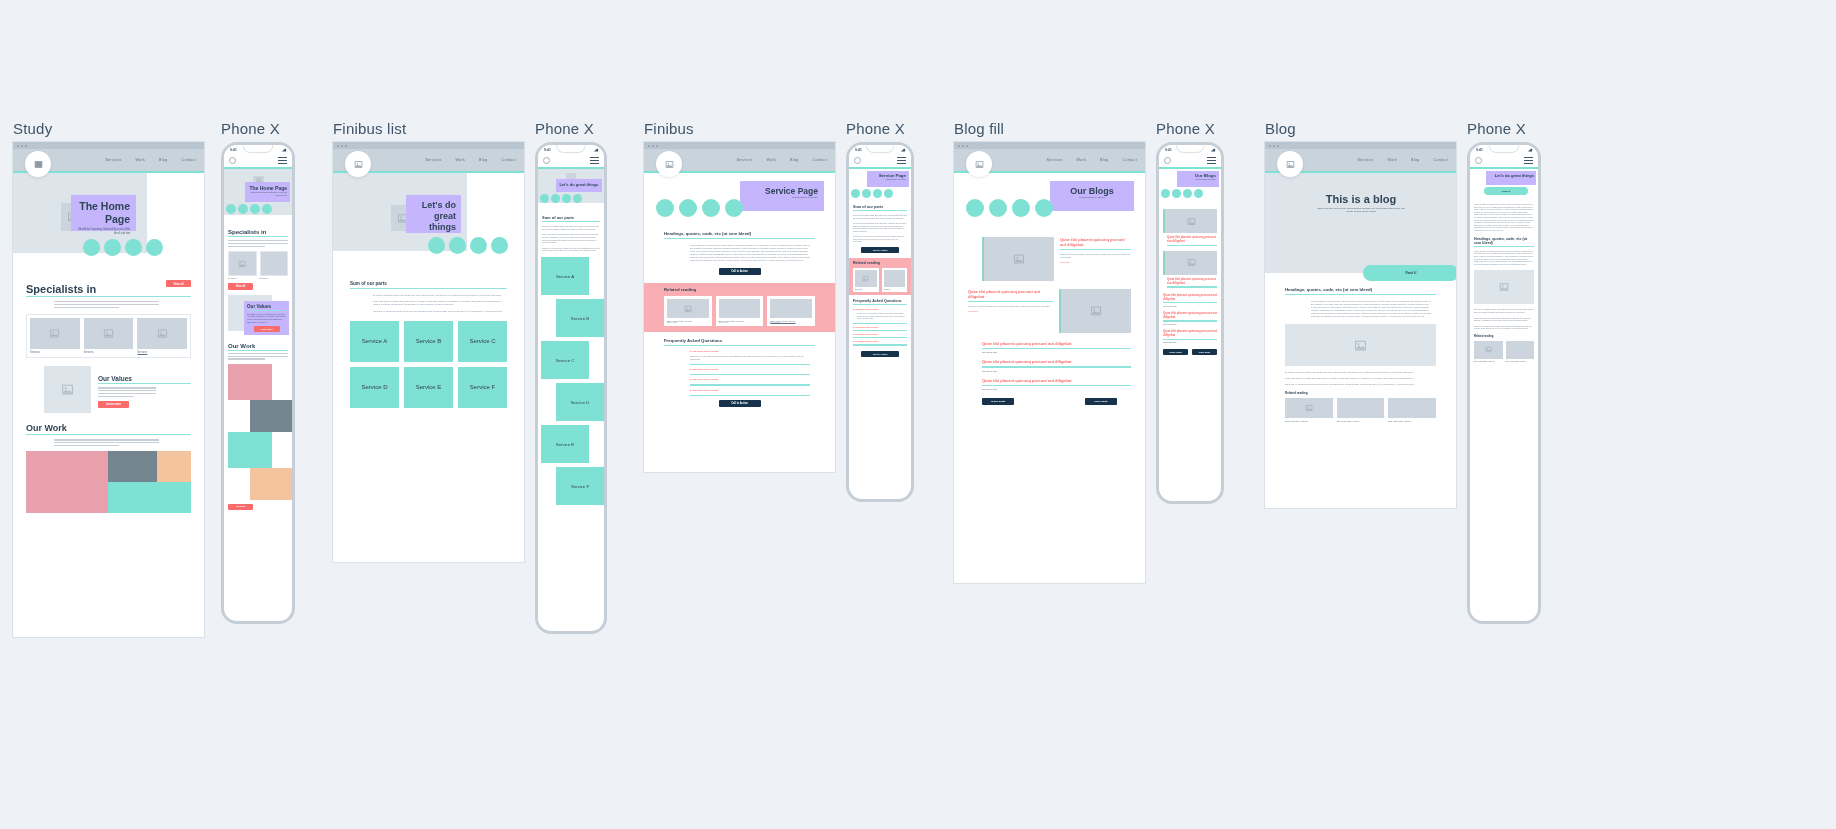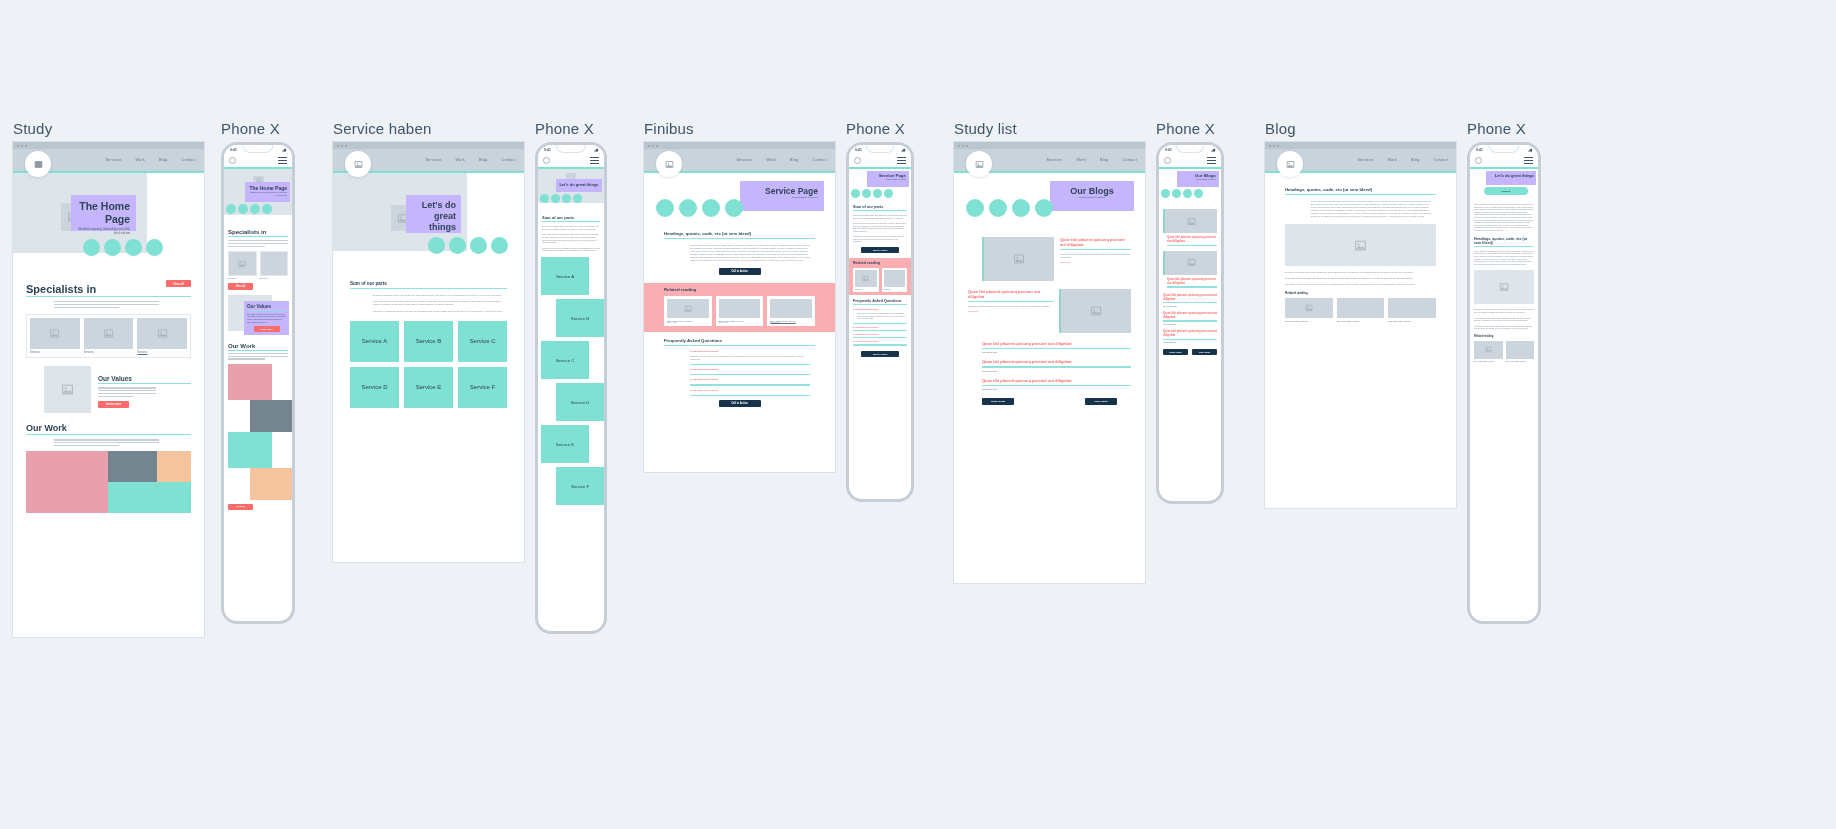--- a/index.html
+++ b/index.html
@@ -282,21 +282,21 @@
         <div style="height:32px;width:44px;margin-left:22px;background:#74858f;"></div>
         <div style="height:36px;width:44px;background:#7fe0d4;"></div>
         <div style="height:32px;width:44px;margin-left:22px;background:#f3c49d;"></div>
       </div>
       <div class="btn-red" style="width:25px;height:6px;font-size:2.5px;margin-top:4px;border-radius:1px;">View all</div>
     </div>
   </div>
 </div>
 
 <div class="panel" style="left:333px; top:120px;">
-  <div class="panel-title">Service haben</div>
+  <div class="panel-title">Finibus list</div>
   <div class="browser" style="width:191px;height:420px;">
     <div class="browser-bar">
           <span class="dots">
             <i></i>
             <i></i>
             <i></i>
           </span>
         </div>
     <div class="nav">
       <span>Services</span>
@@ -549,21 +549,21 @@
       <div class="red" style="font-size:2.1px;font-weight:700;"><span>▸</span> <span>How much does it cost?</span></div>
       <div class="rule" style="margin:2px 0;"></div>
       <div class="red" style="font-size:2.1px;font-weight:700;"><span>▸</span> <span>How much does it cost?</span></div>
       <div class="rule" style="margin:2px 0;"></div>
       <div class="btn-dark" style="width:38px;height:6px;font-size:2.3px;margin:5px auto 0;border-radius:1px;">Call to Action</div>
     </div>
   </div>
 </div>
 
 <div class="panel" style="left:954px; top:120px;">
-  <div class="panel-title">Study list</div>
+  <div class="panel-title">Blog fill</div>
   <div class="browser" style="width:191px;height:441px;">
     <div class="browser-bar">
           <span class="dots">
             <i></i>
             <i></i>
             <i></i>
           </span>
         </div>
     <div class="nav">
       <span>Services</span>
@@ -735,20 +735,29 @@
       <span>Blog</span>
       <span>Contact</span>
     </div>
     <div class="accentline"></div>
     <div class="logo-circle">
       <svg width="9" height="9" viewBox="0 0 24 24">
             <path d="M3 4h18v16H3z" fill="none" stroke="#8c9aa6" stroke-width="2"></path>
             <circle cx="8.5" cy="9.5" r="1.6" fill="#8c9aa6"></circle>
             <path d="M4 18l5-6 4 4 3-3 4 5z" fill="#8c9aa6"></path>
           </svg>
+    </div>
+    <div style="position:relative;height:100px;background:#dde4ea;">
+      <div style="position:absolute;left:34px;top:20px;width:124px;text-align:center;">
+        <div class="h1" style="font-size:11px;">This is a blog</div>
+        <div class="sub" style="font-size:2.5px;line-height:3.4px;margin-top:2px;padding:0 18px;">This is the title in the blog, which should probably be a bit longer than just a few words, to help fill the space</div>
+      </div>
+      <div style="position:absolute;left:98px;bottom:-8px;width:96px;height:16px;background:#7fe0d4;border-radius:8px;display:flex;align-items:center;justify-content:center;">
+        <span style="color:#2f4456;font-size:3px;font-weight:700;">Read it!</span>
+      </div>
     </div>
     <div style="padding:14px 20px 0;">
       <div class="sect-h" style="font-size:4.3px;">Headings, quotes, code, etc (ut sem bleed)</div>
       <div class="rule" style="margin:1.5px 0 5px;"></div>
       <div style="margin-left:26px;width:120px;color:#7b8b99;font-size:2.1px;line-height:3.1px;">Lorem Contrary to popular belief, Lorem Ipsum is not simply random text. It has roots in a piece of classical Latin literature from 45 BC, making it over 2000 years old. Richard McClintock, a Latin professor at Hampden-Sydney College in Virginia, looked up one of the more obscure Latin words, consectetur, from a Lorem Ipsum passage, and going through the cites of the word in classical literature, discovered the undoubtable source. Lorem Ipsum comes from sections 1.10.32 and 1.10.33 of "de Finibus Bonorum et Malorum" (The Extremes of Good and Evil) by Cicero, written in 45 BC. This book is a treatise on the theory of ethics, very popular during the Renaissance. The first line of Lorem Ipsum, "Lorem ipsum dolor sit amet..", comes from a line in section 1.10.32.</div>
     </div>
     <div style="padding:6px 20px 0;">
       <div class="img-ph" style="height:42px;background:#dde4ea;">
             <svg width="13" height="13" viewBox="0 0 24 24">
               <path d="M3 4h18v16H3z" fill="none" stroke="#8c9aa6" stroke-width="2"></path>

